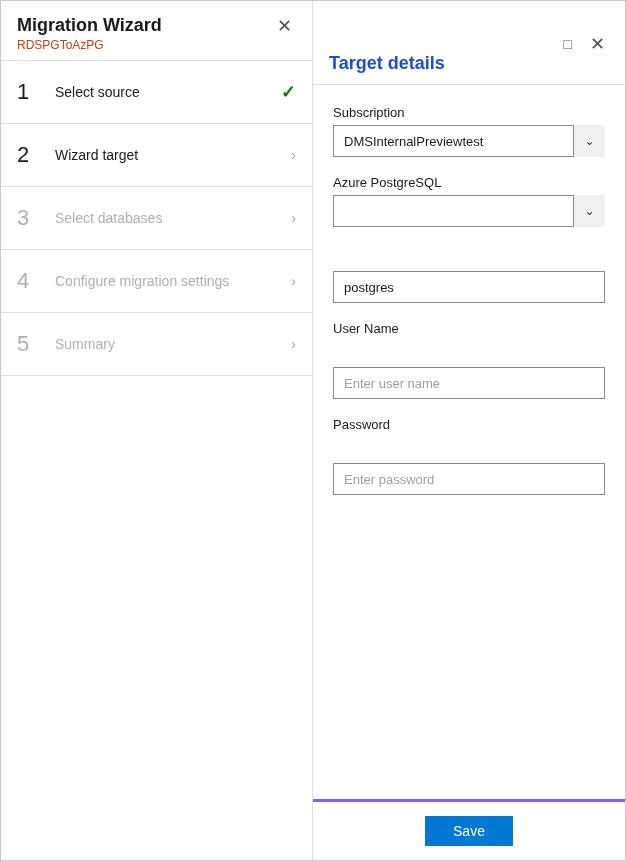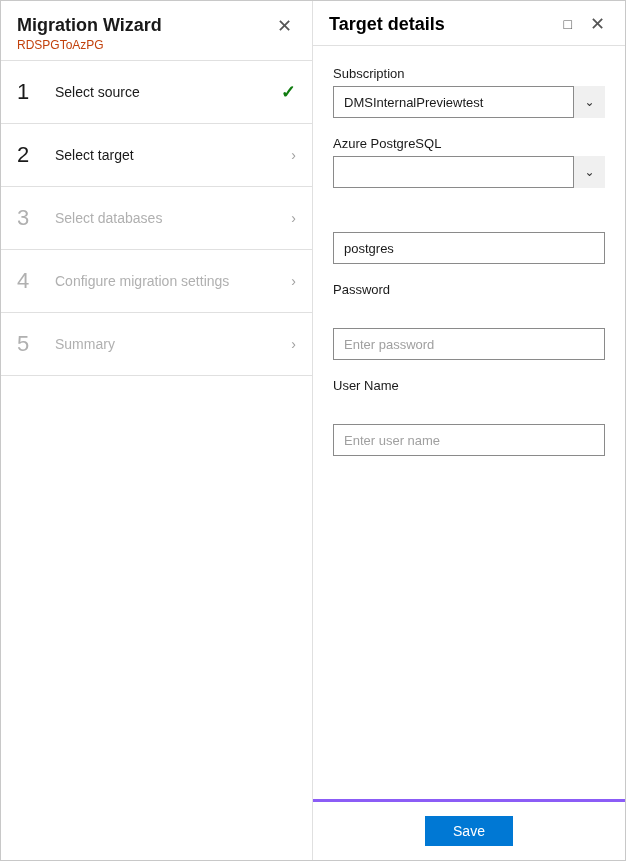--- a/index.html
+++ b/index.html
@@ -123,21 +123,22 @@
       display: flex;
       justify-content: space-between;
       align-items: center;
       padding: 12px 16px 10px 16px;
       border-bottom: 1px solid #e0e0e0;
     }
 
     .right-title {
       font-size: 18px;
       font-weight: 600;
-      color: #000000;
+      color: #1d4ed8;
+      margin-top: 40px;
     }
 
     .right-header-icons {
       display: flex;
       gap: 10px;
     }
 
     .header-icon-btn {
       background: none;
       border: none;
@@ -253,21 +254,21 @@
     <div class="wizard-steps">
 
       <div class="step-item">
         <span class="step-number">1</span>
         <span class="step-label">Select source</span>
         <span class="step-icon">✓</span>
       </div>
 
       <div class="step-item active">
         <span class="step-number">2</span>
-        <span class="step-label">Select target</span>
+        <span class="step-label">Wizard target</span>
         <span class="step-chevron">›</span>
       </div>
 
       <div class="step-item disabled">
         <span class="step-number">3</span>
         <span class="step-label">Select databases</span>
         <span class="step-chevron">›</span>
       </div>
 
       <div class="step-item disabled">
@@ -315,28 +316,28 @@
           </select>
           <span class="select-chevron">⌄</span>
         </div>
       </div>
 
       <div class="form-group">
         <input class="form-input" type="text" value="postgres" style="">
       </div>
 
       <div class="form-group">
+        <label class="form-label">User Name</label>
+        <input class="form-input" type="text" placeholder="Enter user name" style="">
+      </div>
+
+      <div class="form-group">
         <label class="form-label">Password</label>
         <input class="form-input" type="password" placeholder="Enter password" style="">
       </div>
 
-      <div class="form-group">
-        <label class="form-label">User Name</label>
-        <input class="form-input" type="text" placeholder="Enter user name" style="">
-      </div>
-
     </div>
 
     <div class="right-footer">
       <button class="save-btn">Save</button>
     </div>
   </div>
 </div>
 
 </body></html>

